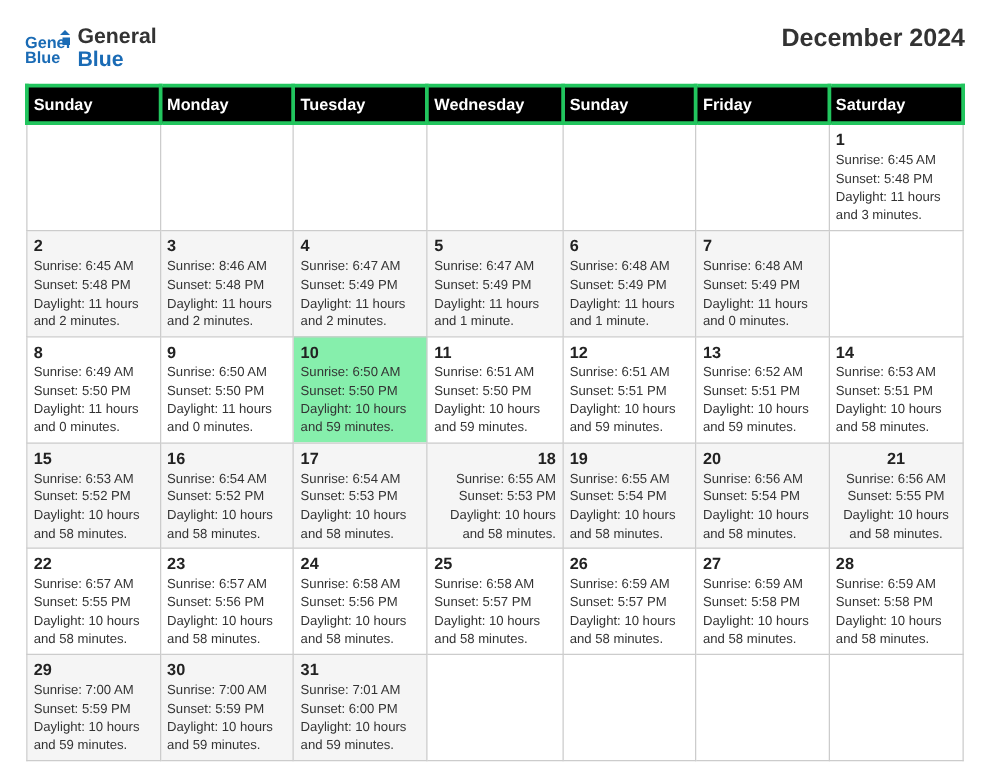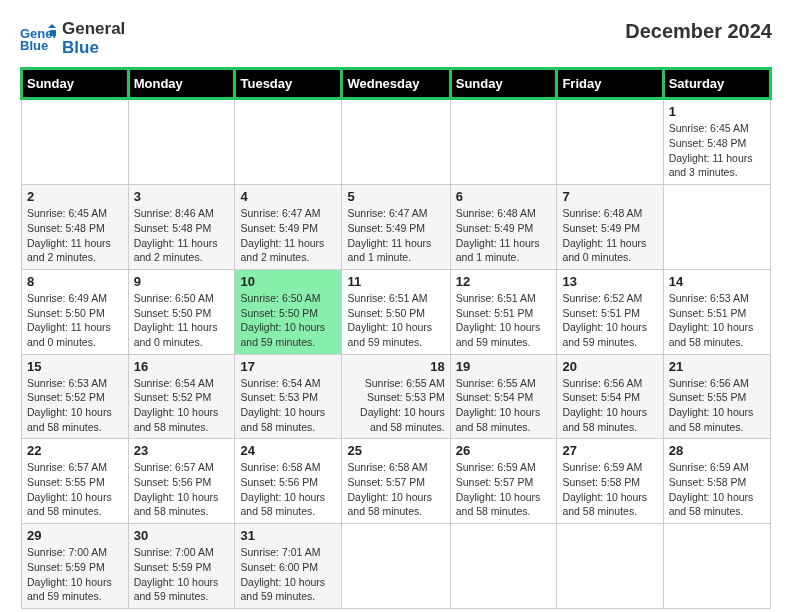--- a/index.html
+++ b/index.html
@@ -280,21 +280,21 @@
         </div>
       </td>
         <td style="background: rgb(245, 245, 245);">
         <span class="day-num">20</span>
         <div class="day-info">
           <span>Sunrise: 6:56 AM</span><br>
           <span>Sunset: 5:54 PM</span><br>
           <span>Daylight: 10 hours and 58 minutes.</span>
         </div>
       </td>
-        <td style="background: rgb(245, 245, 245);">
+        <td style="background: rgb(245, 245, 245); text-align: center;">
         <span class="day-num">21</span>
         <div class="day-info">
           <span>Sunrise: 6:56 AM</span><br>
           <span>Sunset: 5:55 PM</span><br>
           <span>Daylight: 10 hours and 58 minutes.</span>
         </div>
       </td>
       </tr>
       <tr>
         <td style="background: rgb(255, 255, 255);">

